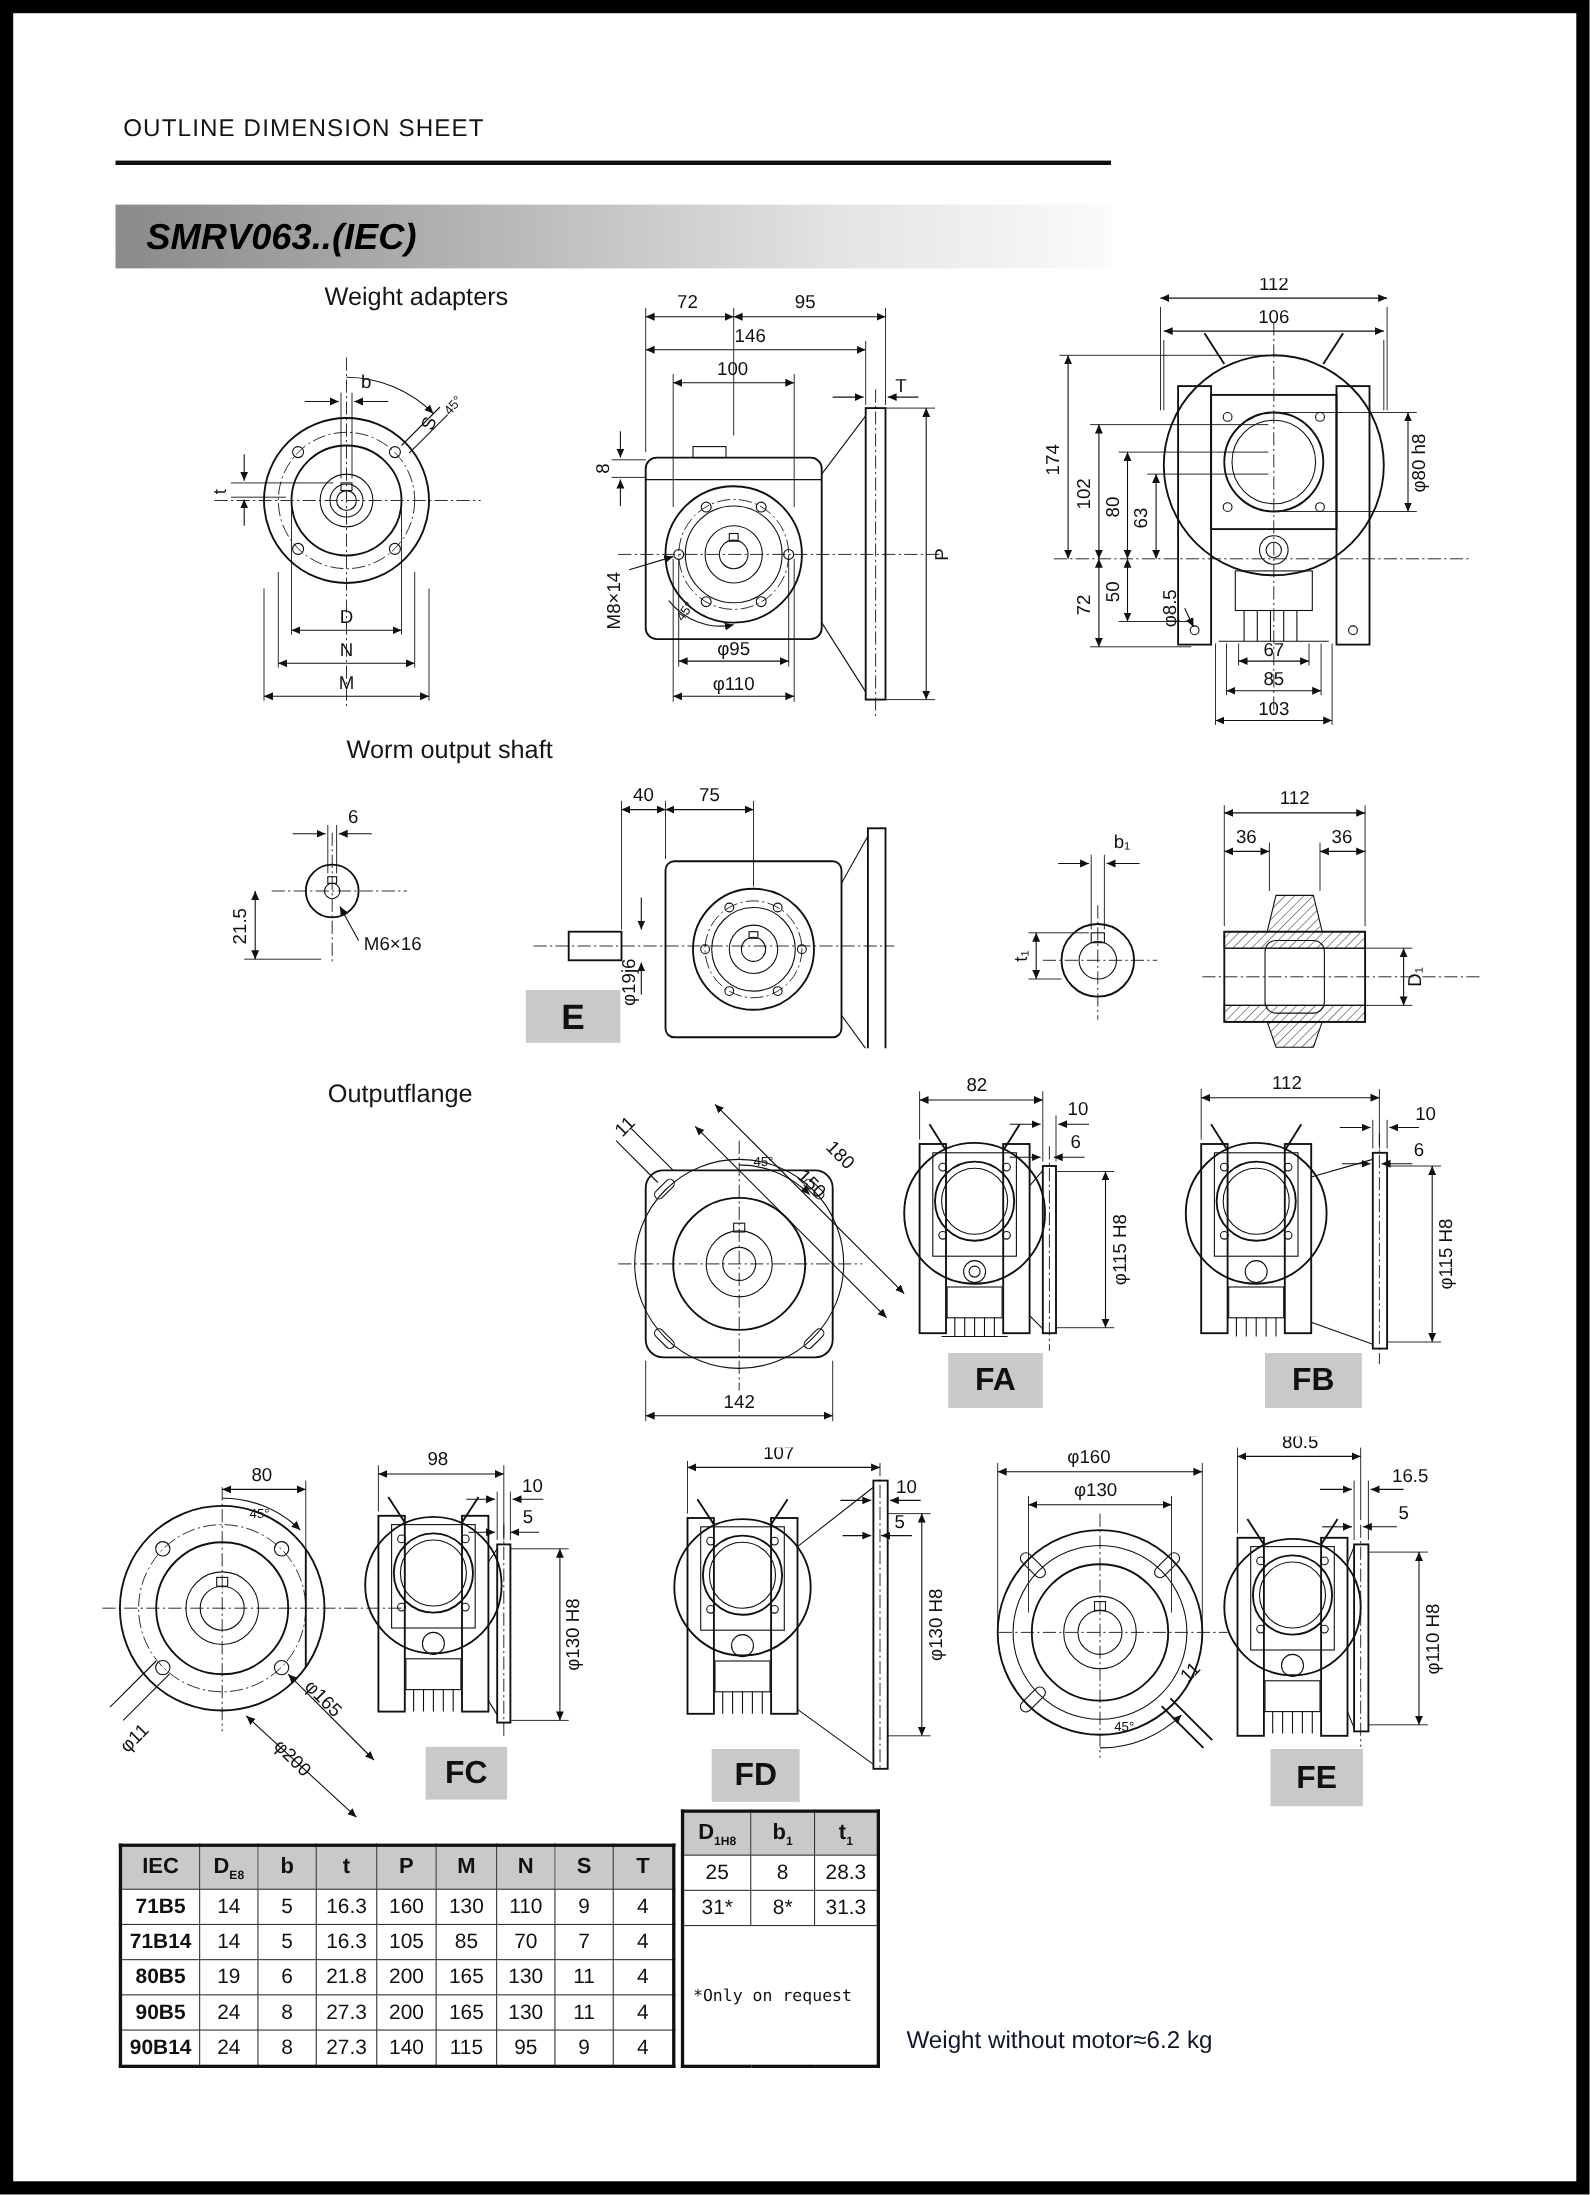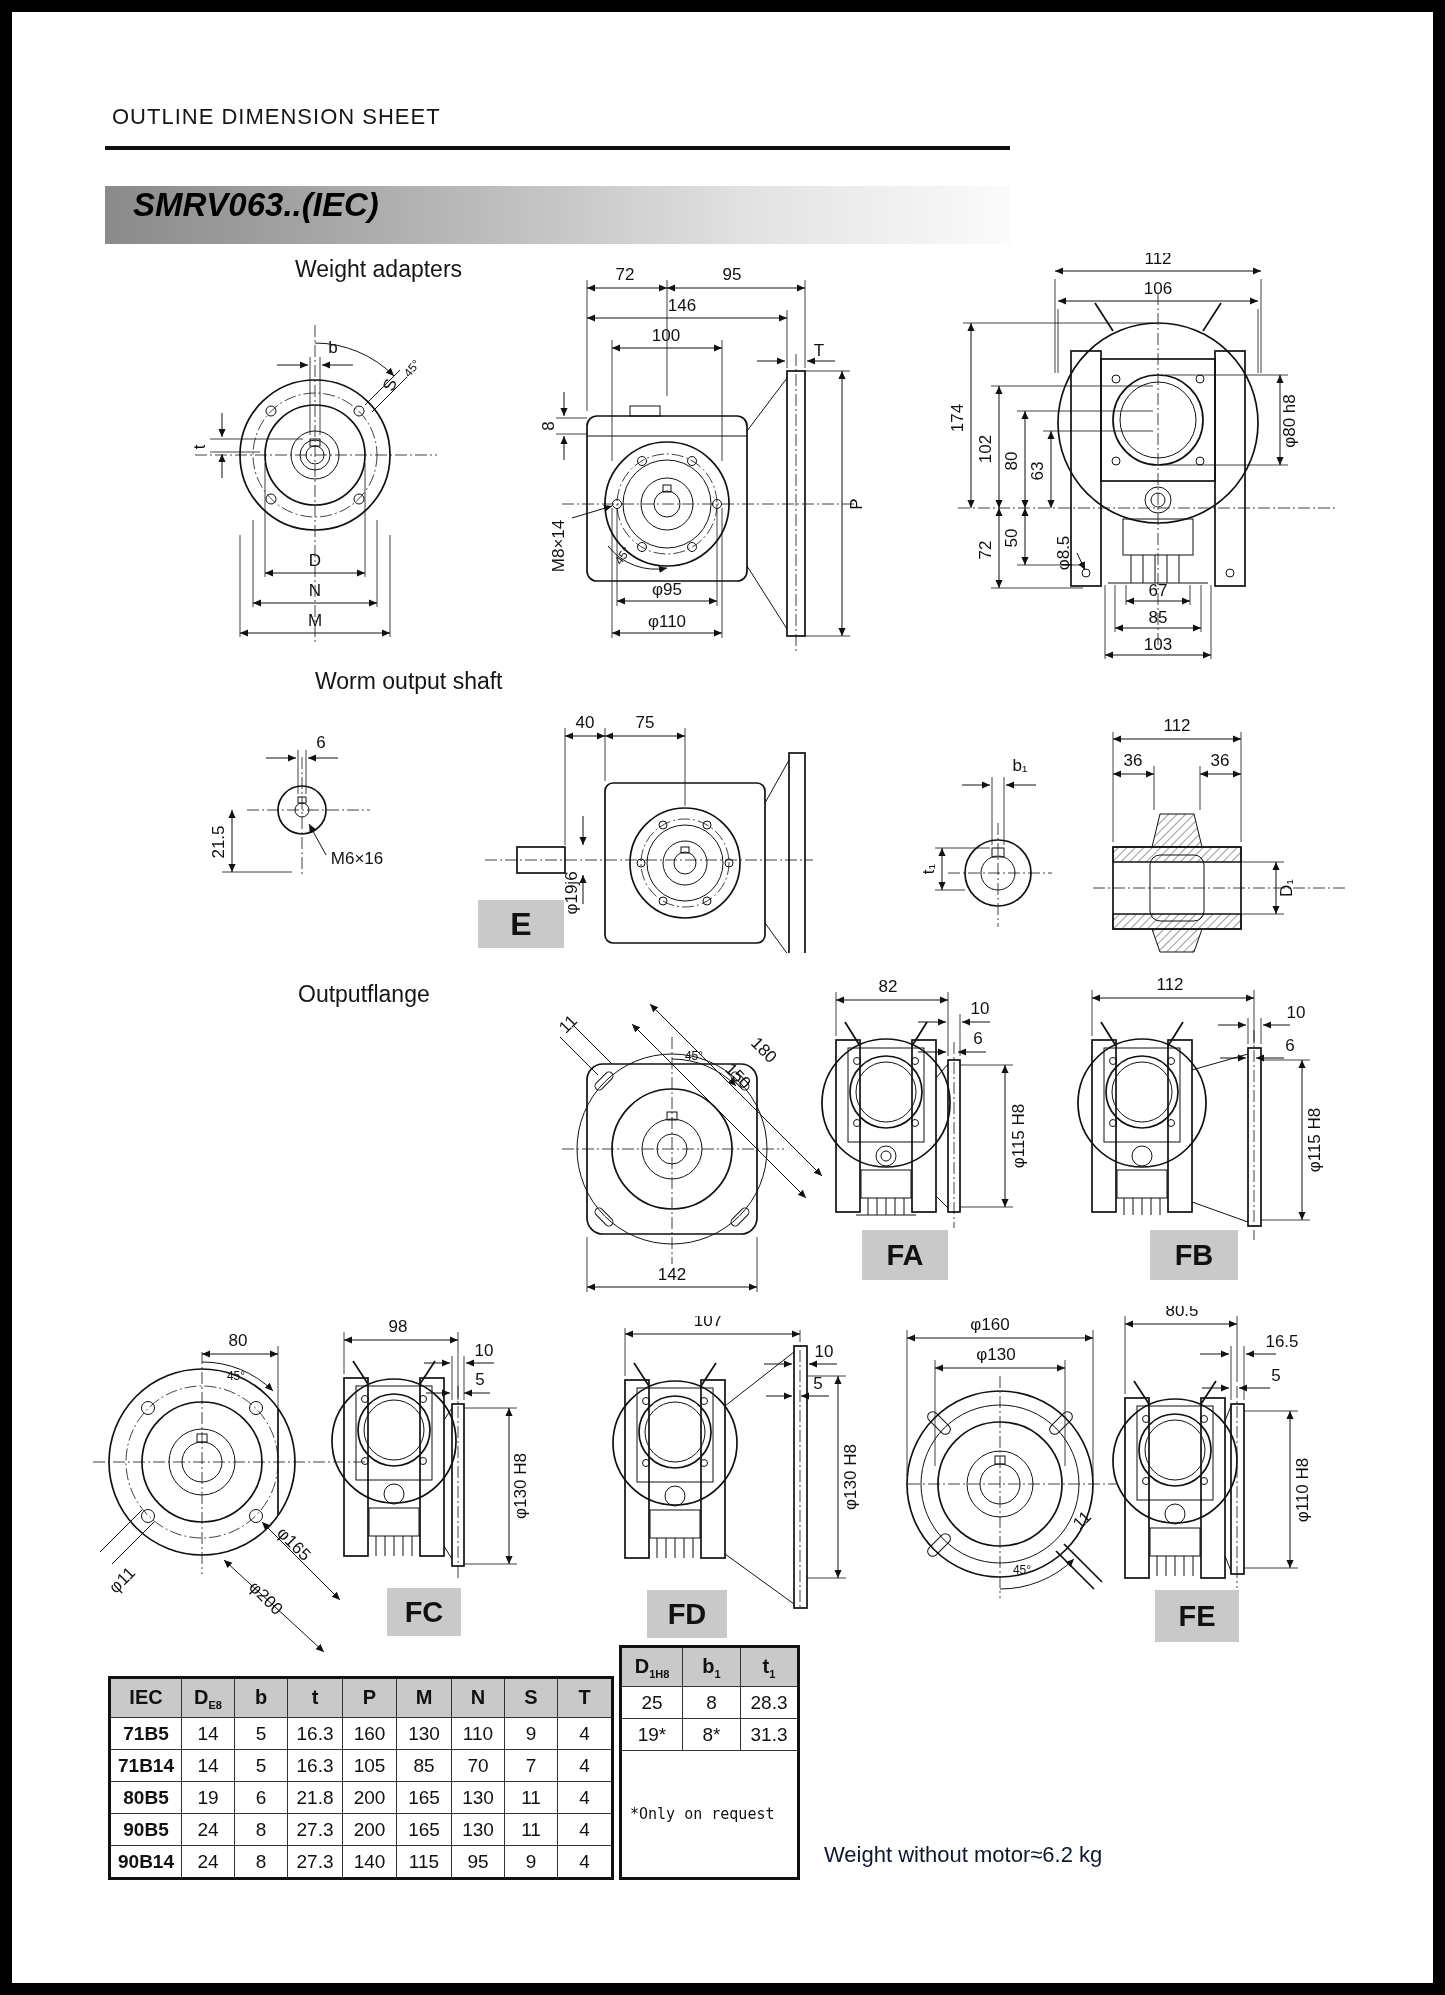--- a/index.html
+++ b/index.html
@@ -1,20 +1,20 @@
 <!DOCTYPE html>
 <html><head>
 <meta charset="utf-8">
 <style>
   html,body{margin:0;padding:0}
   body{width:1445px;height:1995px;position:relative;background:#fff;font-family:"Liberation Sans",sans-serif;color:#111}
   .frame{position:absolute;inset:0;border:12px solid #000;pointer-events:none;z-index:60}
   .hdr{position:absolute;left:112px;top:104px;font-size:22px;letter-spacing:1px;color:#151515}
   .rule{position:absolute;left:105px;top:146px;width:905px;height:4px;background:#111}
-  .modelbar{position:absolute;left:105px;top:186px;width:905px;height:58px;background:linear-gradient(to right,#8a8a8a 0%,#b3b3b3 35%,#e3e3e3 72%,#fbfbfb 100%);display:flex;align-items:flex-start}
+  .modelbar{position:absolute;left:105px;top:186px;width:905px;height:58px;background:linear-gradient(to right,#8a8a8a 0%,#b3b3b3 35%,#e3e3e3 72%,#fbfbfb 100%);display:flex;align-items:center}
   .modelbar span{font-size:33px;font-weight:bold;font-style:italic;padding-left:28px;color:#000}
   .sech{position:absolute;font-size:23px;color:#151515}
   .badge{position:absolute;background:#c9c9c9;display:flex;align-items:center;justify-content:center;font-weight:bold;font-size:29px;color:#111}
   .draw{position:absolute}
   svg text{font:17px "Liberation Sans",sans-serif;fill:#111;text-anchor:middle}
   svg text.dts{font-size:12px}
   .ol{fill:none;stroke:#111;stroke-width:1.7}
   .th{fill:none;stroke:#111;stroke-width:1}
   .cl{fill:none;stroke:#111;stroke-width:.8;stroke-dasharray:12 3 2 3}
   .de{fill:none;stroke:#111;stroke-width:.8}
@@ -756,21 +756,21 @@
    <th><span>D</span><sub>1H8</sub></th>
    <th><span>b</span><sub>1</sub></th>
    <th><span>t</span><sub>1</sub></th>
   </tr>
   <tr>
           <td>25</td>
           <td>8</td>
           <td>28.3</td>
         </tr>
   <tr>
-          <td>19*</td>
+          <td>31*</td>
           <td>8*</td>
           <td>31.3</td>
         </tr>
   <tr>
           <td class="note-cell" colspan="3" style="height:126px">*Only on request</td>
         </tr>
  </tbody>
     </table>
 </div>
 

